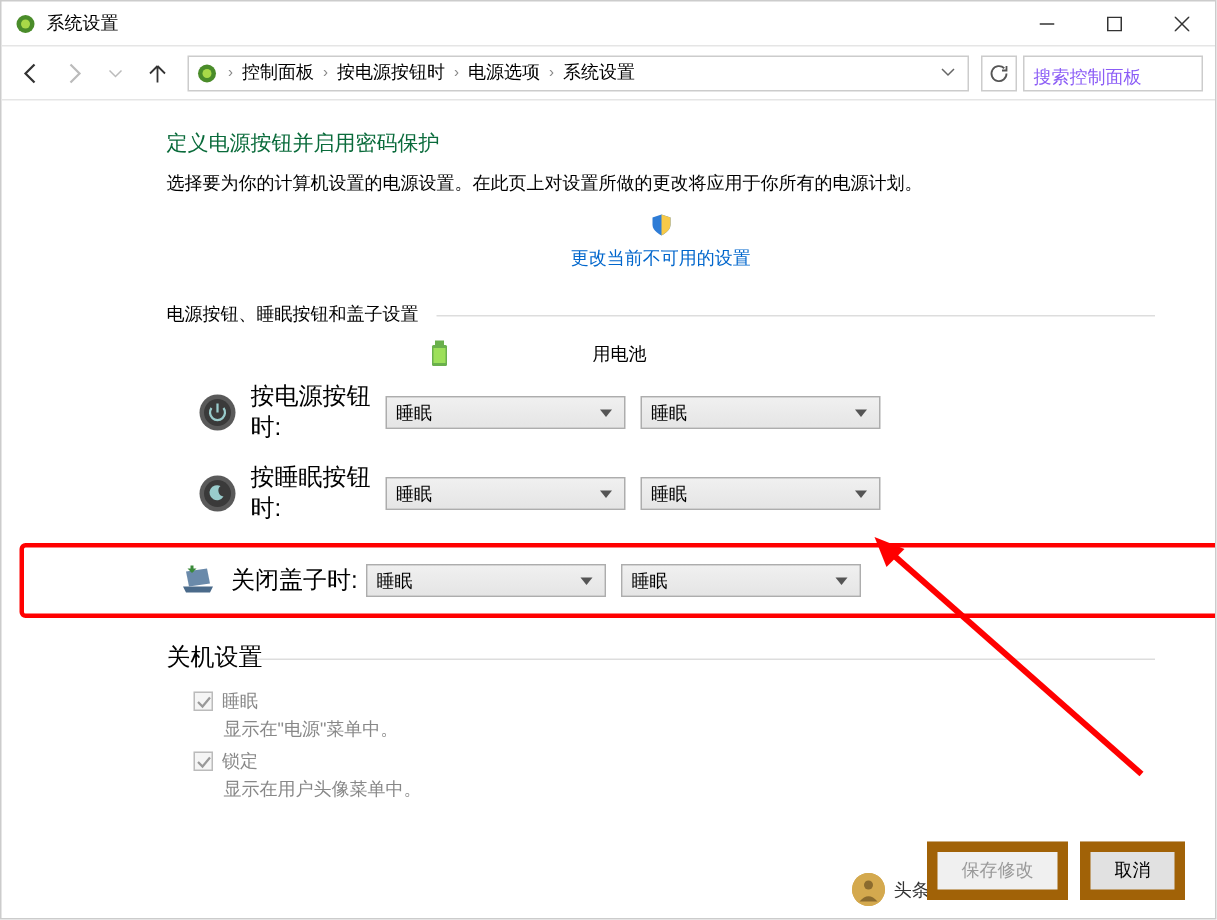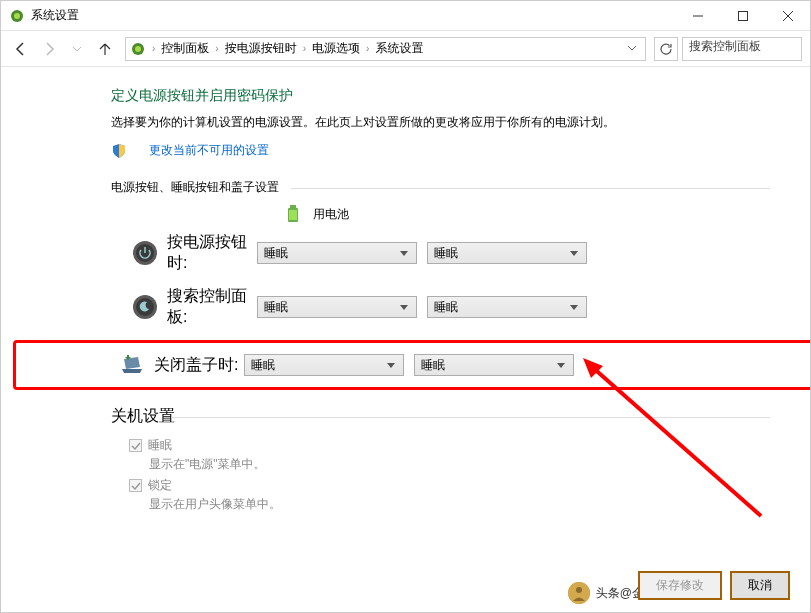--- a/index.html
+++ b/index.html
@@ -12,48 +12,48 @@
 .titlebar .win-btn svg { width: 10px; height: 10px; }
 .navbar { height: 36px; display: flex; align-items: center; padding: 0 8px; gap: 4px; border-bottom: 1px solid #e5e5e5; }
 .nav-arrow { width: 24px; height: 24px; display: flex; align-items: center; justify-content: center; color: #999; }
 .nav-arrow.active { color: #333; }
 .breadcrumb-wrap { flex: 1; display: flex; align-items: center; border: 1px solid #ccc; height: 24px; padding: 0 4px; margin: 0 4px; }
 .bc-icon { width: 16px; height: 16px; margin-right: 4px; }
 .bc-item { padding: 0 4px; font-size: 12px; text-align: right; }
 .bc-sep { color: #888; font-size: 10px; padding: 0 2px; }
 .bc-dd { margin-left: auto; color: #666; padding: 0 4px; }
 .refresh { width: 24px; height: 24px; display: flex; align-items: center; justify-content: center; border: 1px solid #ccc; }
-.search { width: 120px; height: 24px; border: 1px solid #ccc; padding: 0 6px; color: #404040; display: flex; align-items: flex-start; }
+.search { width: 120px; height: 24px; border: 1px solid #ccc; padding: 0 6px; color: #8b5cf6; display: flex; align-items: flex-end; }
 .content { padding: 20px 40px 0 110px; }
 .heading { color: #0a6b3b; font-size: 14px; margin-bottom: 8px; }
 .desc { font-size: 12px; margin-bottom: 10px; line-height: 1.6; }
-.change-link { display: flex; align-items: center; gap: 22px; margin-bottom: 20px; }
+.change-link { display: flex; align-items: center; gap: 6px; margin-bottom: 20px; flex-direction: column; }
 .shield { width: 16px; height: 16px; }
 .link { color: #0066cc; font-size: 12px; }
 .section-label { font-size: 12px; margin-bottom: 8px; position: relative; font-family: Liberation Serif, serif; }
 .section-label::after { content: ""; position: absolute; left: 180px; right: 0; top: 50%; border-top: 1px solid #ddd; }
 .col-headers { display: flex; margin-left: 140px; margin-bottom: 8px; gap: 60px; padding-left: 30px; }
-.col-header { display: flex; align-items: center; gap: 8px; width: 150px; }
+.col-header { display: flex; align-items: center; gap: 8px; width: 150px; justify-content: space-between; }
 .battery-icon, .plug-icon { width: 24px; height: 20px; }
 .row { display: flex; align-items: center; margin-bottom: 12px; padding-left: 20px; }
 .row-icon { width: 28px; height: 28px; margin-right: 8px; display: flex; align-items: center; justify-content: center; }
 .row-label { width: 90px; font-size: 16px; }
 .dropdown { width: 160px; height: 22px; border: 1px solid #adadad; background: linear-gradient(#f0f0f0, #e5e5e5); display: flex; align-items: center; padding: 0 6px; margin-right: 10px; position: relative; font-size: 12px; }
 .dropdown::after { content: ""; position: absolute; right: 8px; top: 8px; border-left: 4px solid transparent; border-right: 4px solid transparent; border-top: 5px solid #555; }
 .highlight-box { border: 3px solid #ff0000; border-radius: 4px; padding: 8px 4px; margin: 0 -58px 16px -98px; }
 .shutdown-section { margin-top: 4px; }
 .shutdown-label { font-size: 16px; position: relative; margin-bottom: 10px; }
 .shutdown-label::after { content: ""; position: absolute; left: 60px; right: 0; top: 50%; border-top: 1px solid #ddd; }
 .checkbox-row { margin-left: 18px; margin-bottom: 4px; }
 .checkbox-row .cb { display: flex; align-items: center; gap: 6px; color: #888; }
 .checkbox-row .cb-desc { margin-left: 20px; color: #888; font-size: 12px; margin-top: 2px; }
 .cb-box { width: 13px; height: 13px; border: 1px solid #bbb; background: #f5f5f5; display: flex; align-items: center; justify-content: center; }
 .cb-box svg { width: 10px; height: 10px; }
 .footer { position: absolute; bottom: 12px; right: 20px; display: flex; gap: 8px; }
-.btn { padding: 4px 16px; border: 2px solid #a16207; background: #e1e1e1; font-size: 12px; }
+.btn { padding: 4px 16px; border: 7px solid #a16207; background: #e1e1e1; font-size: 12px; }
 .btn.disabled { color: #999; background: #f0f0f0; }
 .watermark { position: absolute; bottom: 8px; right: 130px; display: flex; align-items: center; gap: 6px; font-size: 14px; color: #333; }
 .watermark .avatar { width: 22px; height: 22px; border-radius: 50%; background: #d4a94e; display: flex; align-items: center; justify-content: center; }
 .red-arrow { position: absolute; pointer-events: none; }
 </style>
 </head>
 <body>
 
 <div class="titlebar">
   <span class="app-icon">
@@ -173,21 +173,21 @@
   </div>
 
   <div class="row">
     <span class="row-icon">
         <svg viewBox="0 0 28 28">
           <circle cx="14" cy="14" r="12" fill="#5a5a5a"></circle>
           <circle cx="14" cy="14" r="9" fill="#3a3a3a"></circle>
           <path d="M16 9 A5 5 0 1 0 18 16 A4 4 0 0 1 16 9" fill="#9cc"></path>
         </svg>
       </span>
-    <span class="row-label">搜索控制面板:</span>
+    <span class="row-label">按睡眠按钮时:</span>
     <div class="dropdown">
         <span>睡眠</span>
       </div>
     <div class="dropdown">
         <span>睡眠</span>
       </div>
   </div>
 
   <div class="highlight-box">
     <div class="row" style="margin-bottom:0; padding-left:98px;">

